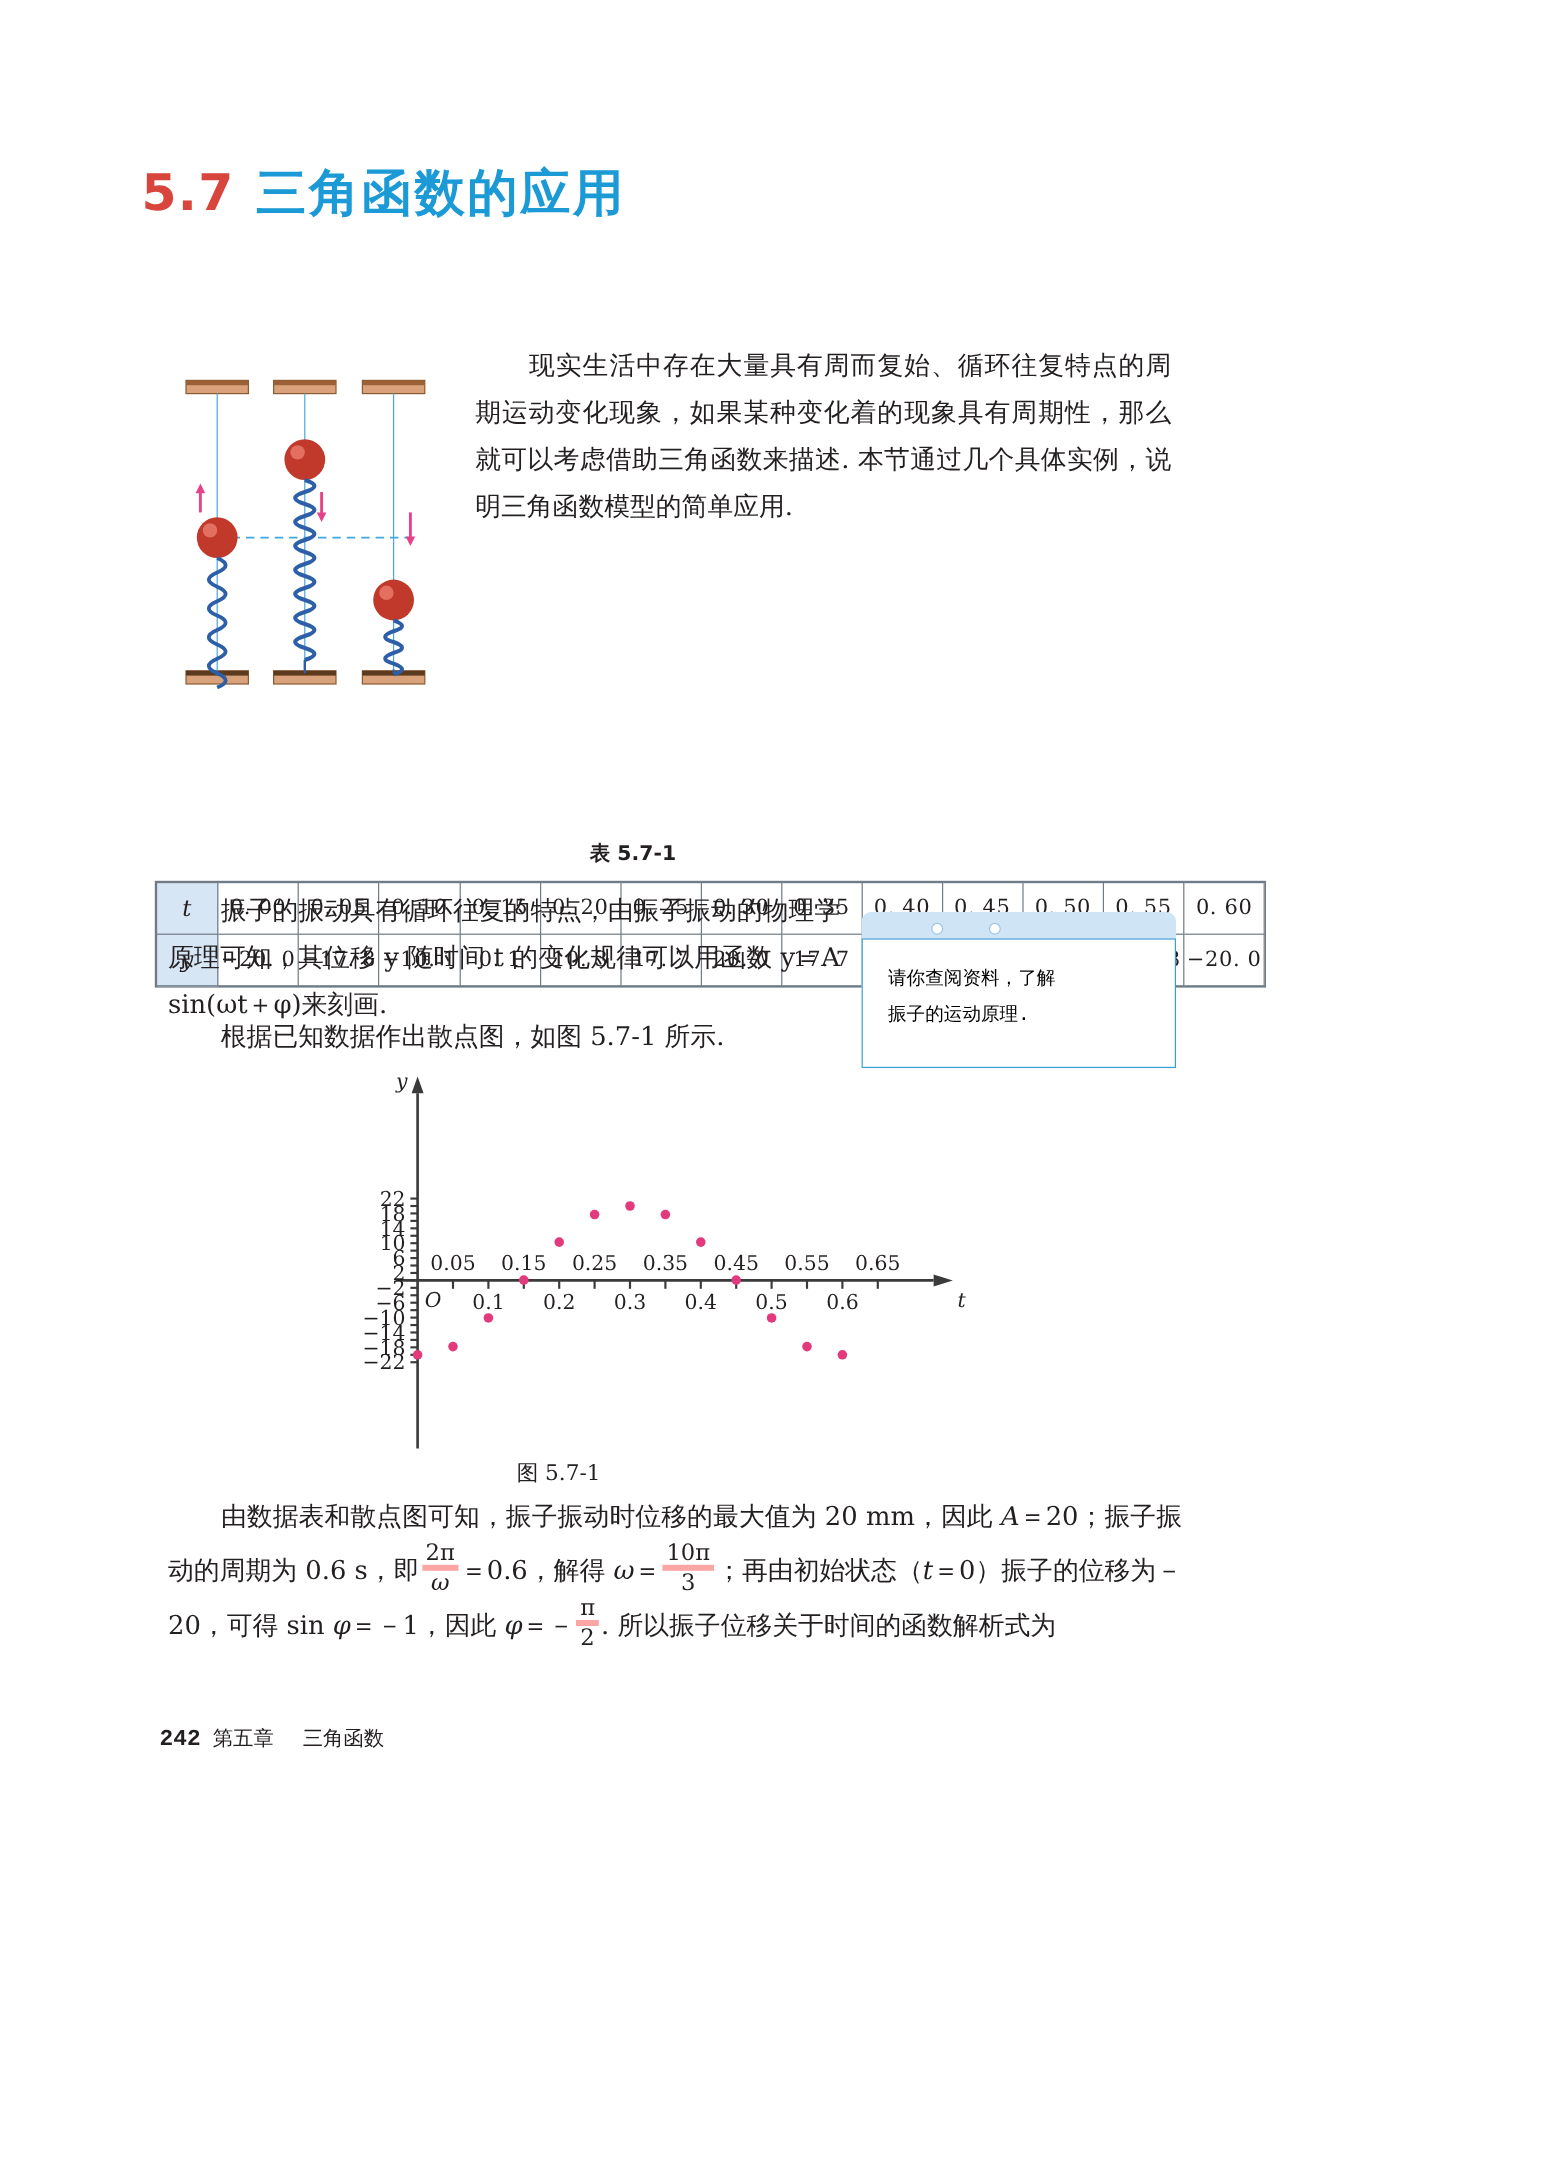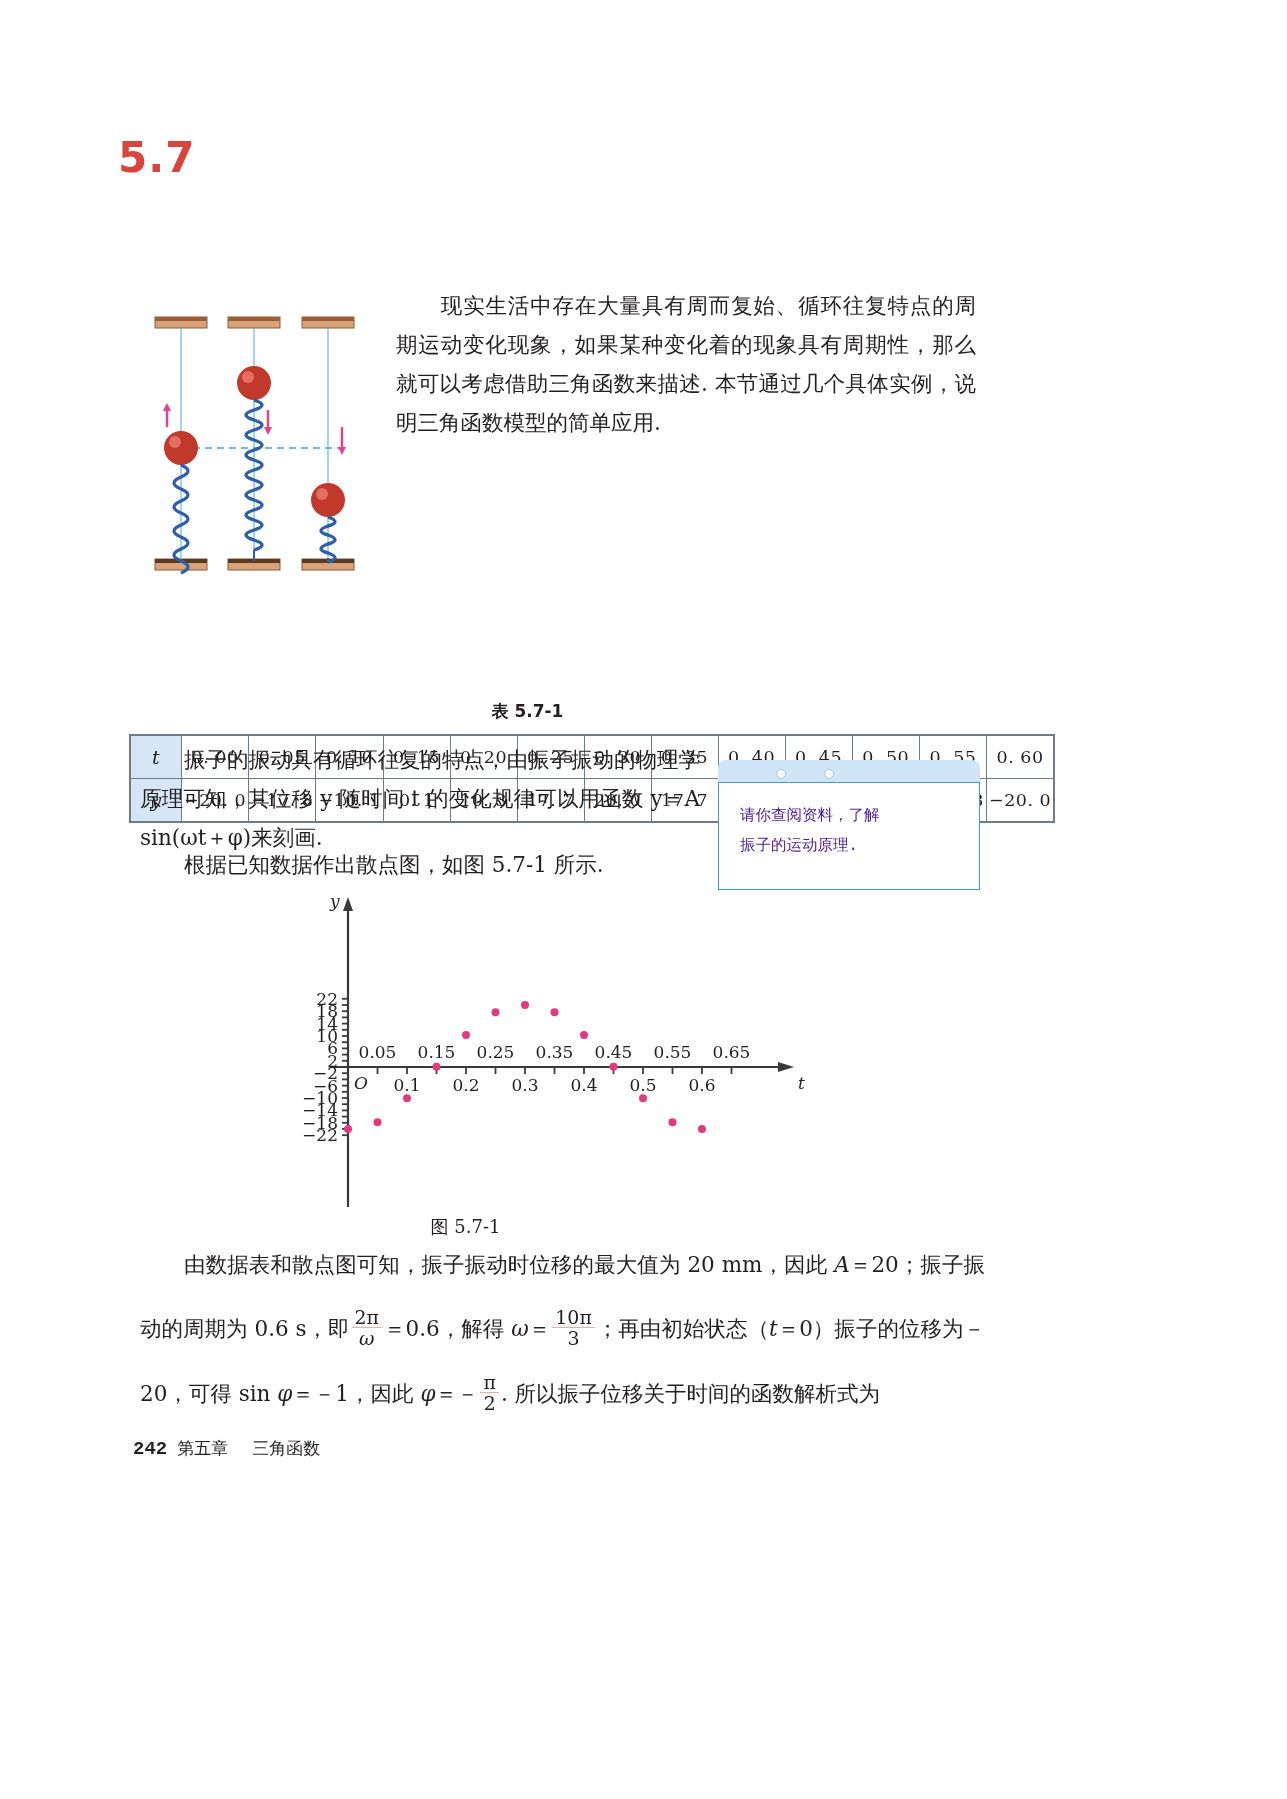--- a/index.html
+++ b/index.html
@@ -92,52 +92,53 @@
   }
   .note-tab .hole{
     position:absolute;top:9px;width:8px;height:8px;border-radius:50%;
     background:#ffffff;border:1px solid #9ec6e4;
   }
   .note-tab .h1{left:58px;}
   .note-tab .h2{left:106px;}
   .note-txt{
     position:absolute;left:740px;top:800px;width:226px;
     font-family:"DejaVu Sans Mono", monospace;
-    font-size:15.5px;line-height:30px;color:#4c1d95;
+    font-size:15.5px;line-height:30px;color:#000000;
   }
 
   
   .plot{position:absolute;left:300px;top:895px;width:520px;height:330px;}
   .fig-cap{
     position:absolute;left:0;top:1215px;width:1061px;text-align:center;
     font-family:"DejaVu Serif",serif;font-size:18px;
   }
   .fig-cap-inner{display:inline-block;margin-left:-130px;}
 
   
   .frac{display:inline-block;vertical-align:-0.52em;text-align:center;font-size:0.88em;line-height:1.08;margin:0 2px;}
-  .frac .num{display:block;border-bottom:1px solid #fca5a5;padding:0 3px;margin-top:23px;}
+  .frac .num{display:block;border-bottom:5px solid #fca5a5;padding:0 3px;}
   .frac .den{display:block;padding:0 3px;}
 
   
   .footer{
     position:absolute;left:133px;top:1437px;
     font-family:Liberation Mono, monospace;font-size:17px;color:#231f20;
   }
   .footer .pg{font-weight:bold;font-size:19px;}
   .footer .sec{margin-left:10px;}
   .footer .sec2{margin-left:24px;}
 </style>
 </head>
 <body>
 
 <div class="page">
 
   <div class="title-row">
     <span class="title-num">5.7</span>
+    <span class="title-text">三角函数的应用</span>
   </div>
 
   <div class="illus">
     <svg width="230" height="270" viewBox="0 0 230 270">
 
       <rect x="5" y="2" width="52" height="11" fill="#d9a27a" stroke="#8a5a33" stroke-width="1"></rect>
       <rect x="5" y="2" width="52" height="4" fill="#9b6036"></rect>
       <rect x="78" y="2" width="52" height="11" fill="#d9a27a" stroke="#8a5a33" stroke-width="1"></rect>
       <rect x="78" y="2" width="52" height="4" fill="#9b6036"></rect>
       <rect x="152" y="2" width="52" height="11" fill="#d9a27a" stroke="#8a5a33" stroke-width="1"></rect>

